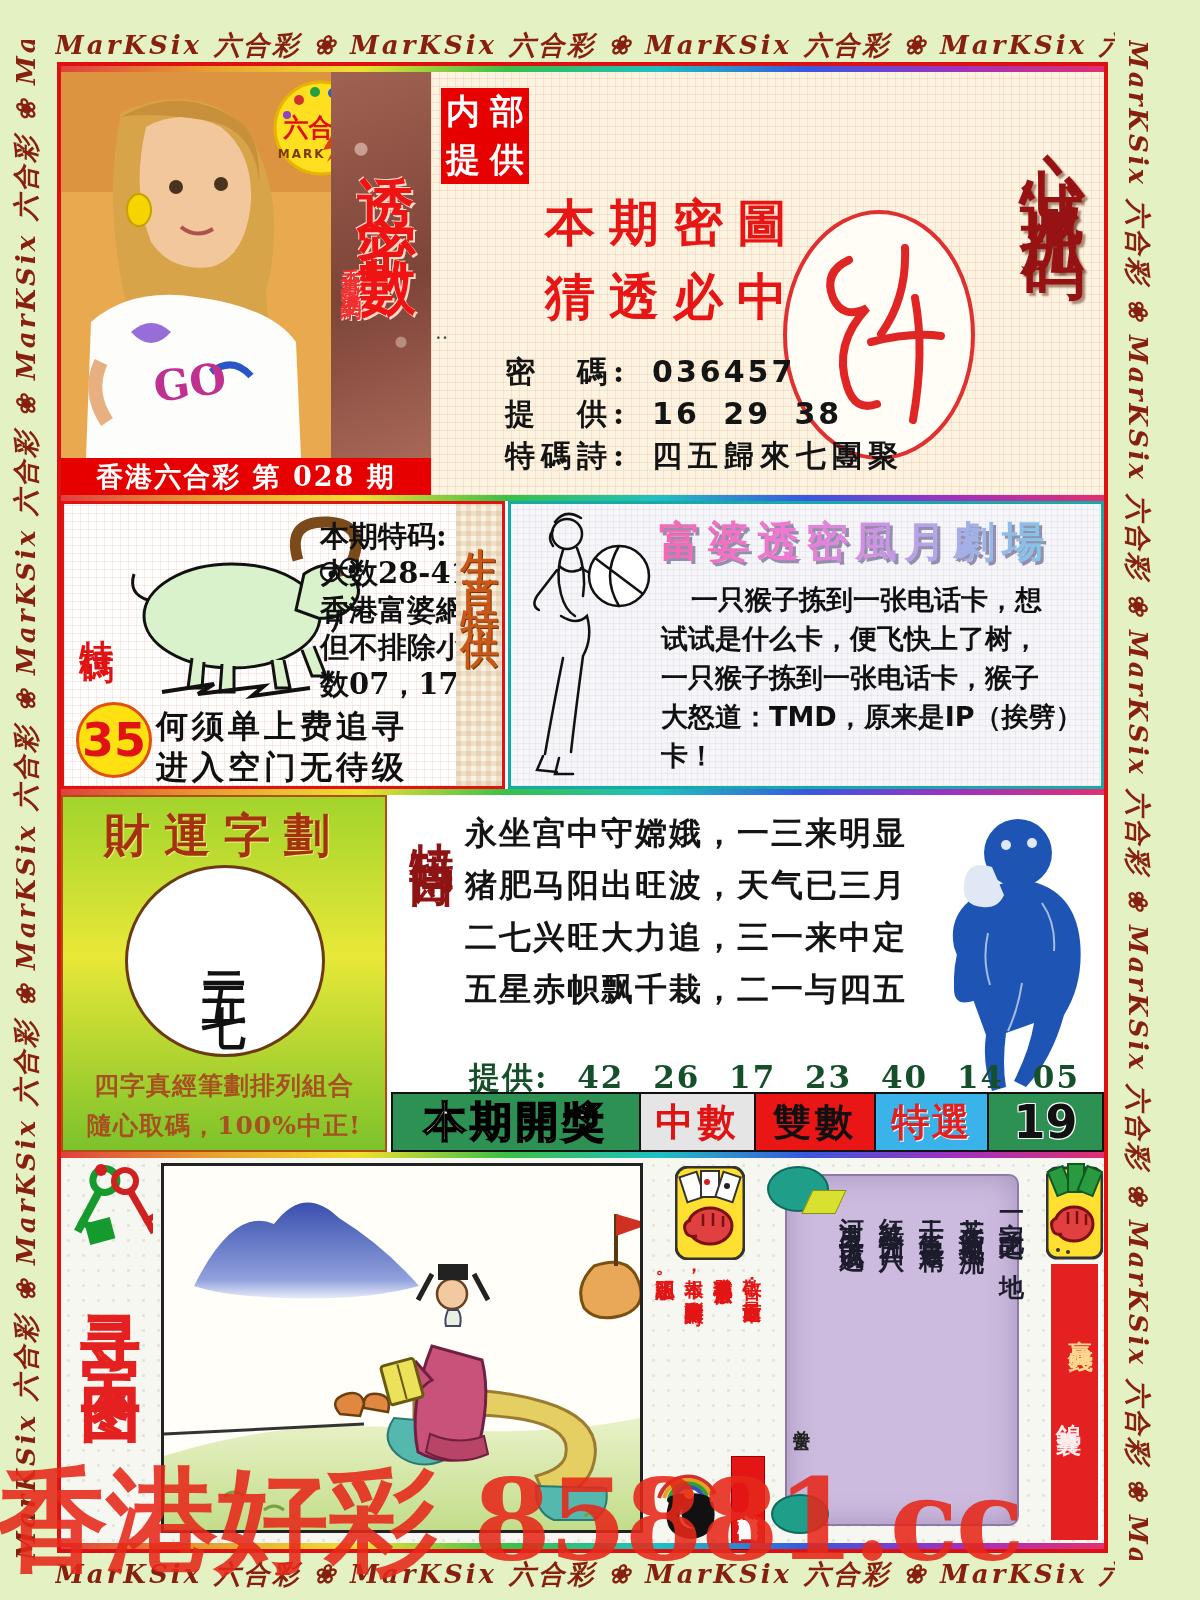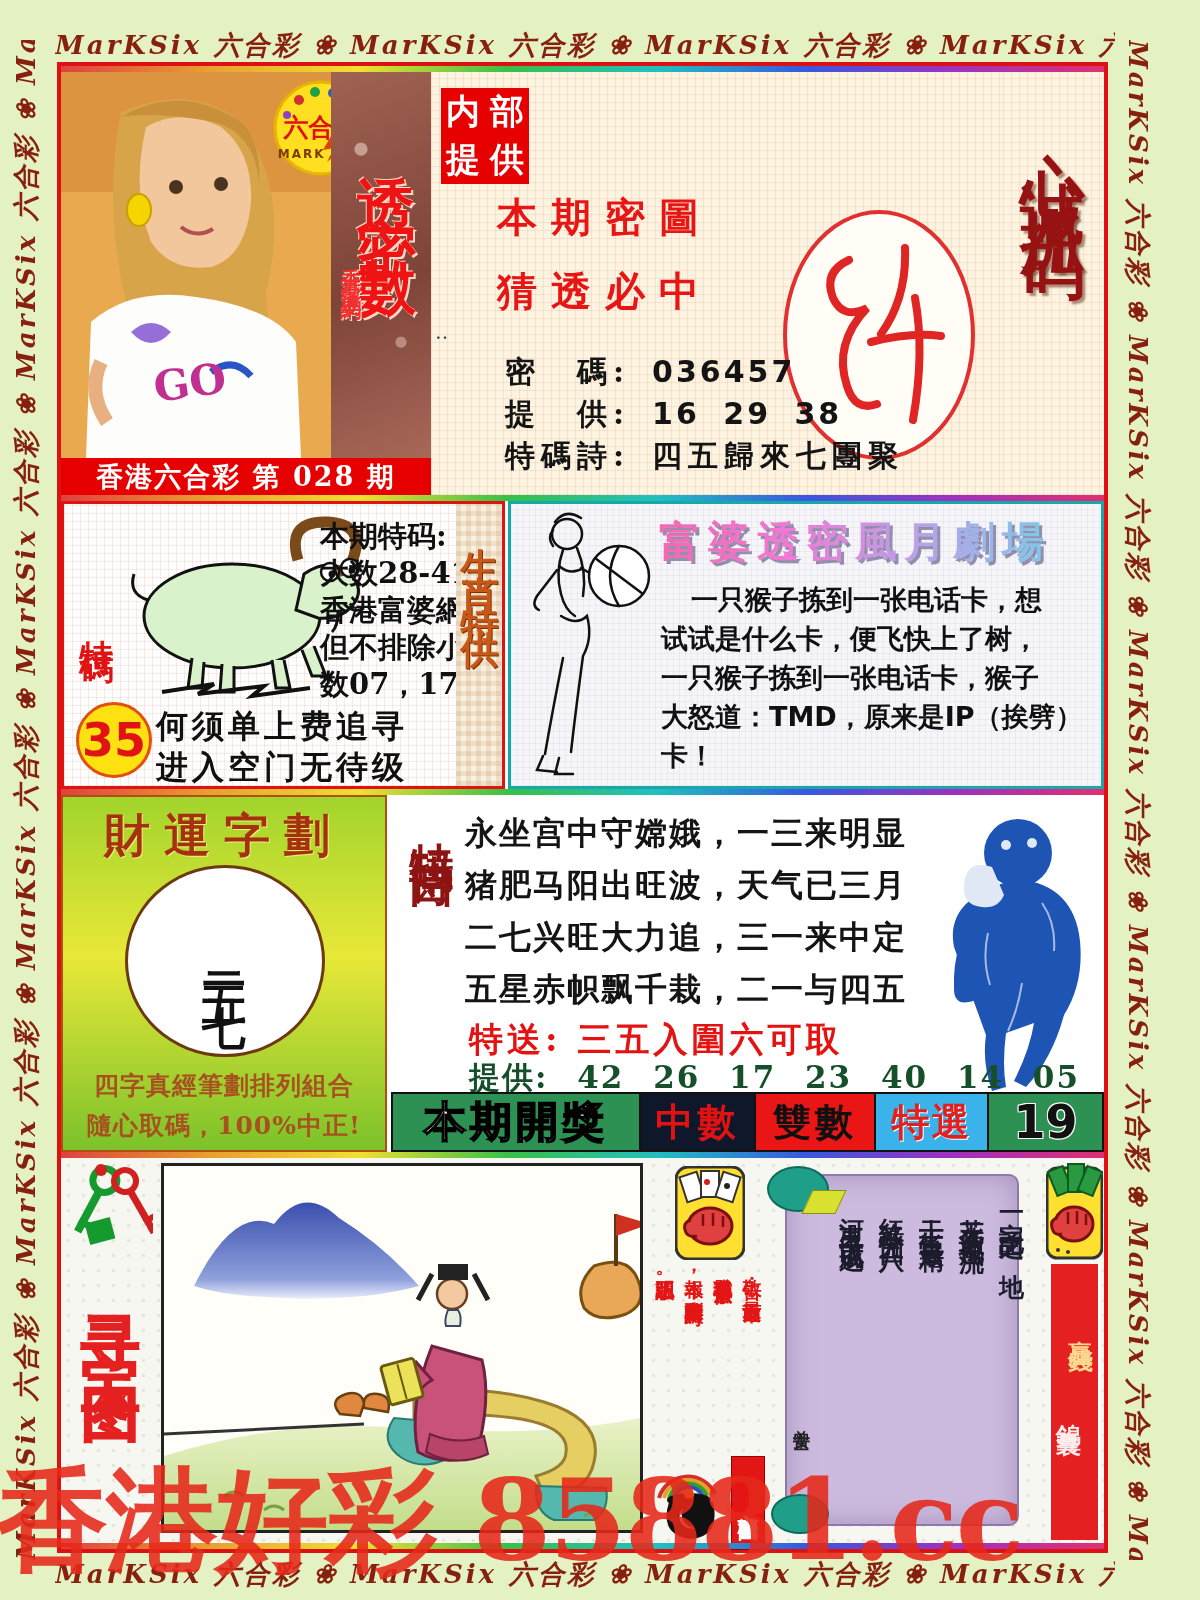--- a/index.html
+++ b/index.html
@@ -36,21 +36,21 @@
                  radial-gradient(circle at 70% 70%, rgba(255,230,220,.4) 0 5px, transparent 6px),
                  linear-gradient(160deg,#a06252,#7d4438 55%,#a86858); }
   .masthead { right:4px; top:54px; font-size:60px; font-weight:bold; color:#ee1414; letter-spacing:42px;
       text-shadow:2px 2px 0 #ffd9c8, -1px -1px 0 #ffd9c8; }
   .masthead-sub { left:6px; top:180px; font-size:21px; font-weight:bold; color:#f03030; letter-spacing:8px; text-shadow:1px 1px 0 #fff0e0; }
   .issuebar { left:0; top:392px; width:370px; height:37px; background:#e60000; color:#fff; font-weight:bold; font-size:27px; line-height:37px; text-align:center; letter-spacing:2px; }
   .cream { left:370px; top:6px; width:572px; height:423px; background-color:#fcf4e0; }
   .badge { left:10px; top:16px; width:88px; height:96px; background:#e60000; display:grid; grid-template-columns:1fr 1fr; }
   .badge span { color:#fff; font-weight:bold; font-size:34px; display:flex; align-items:center; justify-content:center; font-family:"DejaVu Serif",serif; }
   .dots { left:4px; top:248px; color:#444; font-size:20px; }
-  .tease { left:66px; font-size:40px; font-weight:bold; color:#e81515; letter-spacing:14px; }
+  .tease { left:66px; font-size:50px; font-weight:bold; color:#e81515; letter-spacing:14px;padding-left:48px; }
   .t1 { top:118px; } .t2 { top:192px; }
   .crow { font-size:30px; font-weight:bold; color:#141414; z-index:3; }
   .crow .lab { letter-spacing:6px; }
   .crow .val { font-family:"DejaVu Sans",sans-serif; letter-spacing:3px; word-spacing:10px; }
   .r1 { left:74px; top:280px; } .r2 { left:74px; top:322px; } .r3 { left:74px; top:364px; }
   .crow .val { margin-left:22px; }
   .stamp { left:352px; top:138px; width:192px; height:250px; border:4px solid #e03030; border-radius:50%; background:#fffdf6; z-index:1; }
   .slogan { left:942px; top:6px; width:101px; height:423px; background-color:#fcf4e0; }
   .slogan .vtx { position:absolute; left:50%; transform:translateX(-50%); top:28px; font-size:64px; font-weight:bold; color:#971212; letter-spacing:30px; text-shadow:3px 3px 2px rgba(110,60,40,.55); }
 
@@ -83,21 +83,21 @@
   .poem { left:330px; top:729px; width:713px; height:297px; background:#fff; }
   .poem-label { left:12px; top:12px; font-size:44px; font-weight:bold; color:#8e1414; letter-spacing:10px; }
   .poem-lines { left:74px; top:12px; font-size:32px; font-weight:bold; line-height:52px; letter-spacing:2px; color:#141414; white-space:nowrap; }
   .poem-special { left:78px; top:222px; font-size:34px; font-weight:bold; color:#e51212; letter-spacing:4px; }
   .poem-provide { left:78px; top:262px; font-size:31px; font-weight:bold; color:#15502a; letter-spacing:2px; word-spacing:16px; }
   .monkey { right:0; top:8px; width:182px; height:288px; }
   .resultbar { left:330px; top:1026px; width:713px; height:60px; display:flex; border:2px solid #111; }
   .cell { display:flex; align-items:center; justify-content:center; font-weight:bold; border-left:2px solid #111; }
   .cell:first-child { border-left:none; }
   .c1 { width:246px; background:#2d9154; color:#fff; font-size:42px; letter-spacing:4px; -webkit-text-stroke:1.5px #000; }
-  .c2 { width:115px; background:#0f172a; color:#e01212; font-size:38px; letter-spacing:4px; }
+  .c2 { width:115px; background:#e5e5e5; color:#e01212; font-size:38px; letter-spacing:4px; }
   .c3 { width:120px; background:#ea1515; color:#101010; font-size:38px; letter-spacing:4px; }
   .c4 { width:113px; background:#3ab2ea; color:#e32020; font-size:38px; letter-spacing:2px; text-shadow:1px 1px 0 #fff; }
   .c5 { flex:1; background:#2d9154; color:#111; font:bold 46px "DejaVu Sans",sans-serif;
         text-shadow:-1px -1px 0 #fff,1px -1px 0 #fff,-1px 1px 0 #fff,1px 1px 0 #fff; }
 
   
   .row4 { left:0; top:1092px; width:1043px; height:385px; background-color:#f7f7f1;
       background-image:radial-gradient(rgba(110,110,110,.13) 1.5px, transparent 1.6px); background-size:15px 15px; }
   .keys { left:10px; top:4px; width:82px; height:104px; }
   .treasure { left:50px; top:112px; transform:translateX(-50%); font:bold 58px "DejaVu Sans",sans-serif; color:#ffd400;
@@ -306,21 +306,20 @@
         <path d="M96,76 q56,6 62,62 q4,42 -16,74 q-12,44 -38,72 l-12,-6 q16,-32 20,-58 l-28,10 q-4,32 0,54 l-14,4 q-10,-28 -6,-56 l-32,-88 q-10,-50 64,-68 z"></path>
         <path d="M58,106 q-28,32 -26,80 q0,16 15,13 q14,-2 12,-17 q-3,-34 15,-60 z"></path>
       </g>
       <path d="M70,64 q-26,-8 -28,18 q-2,20 18,22 q16,2 22,-12" fill="#dfe8f4"></path>
       <circle cx="84" cy="42" r="5" fill="#dfe8f4"></circle>
         <circle cx="110" cy="40" r="5" fill="#dfe8f4"></circle>
       <g stroke="#fff" stroke-width="2" opacity=".6" fill="none">
         <path d="M120,100 q14,20 12,48 M66,130 q-6,26 2,52 M100,180 q-4,26 -14,48"></path>
       </g>
     </svg>
-    <div class="abs poem-special">特送: 三五入圍六可取</div>
     <div class="abs poem-provide">提供: 42 26 17 23 40 14 05</div>
   </div>
 
   <div class="abs resultbar">
     <div class="cell c1">本期開獎</div>
     <div class="cell c2">中數</div>
     <div class="cell c3">雙數</div>
     <div class="cell c4">特選</div>
     <div class="cell c5">19</div>
   </div>

